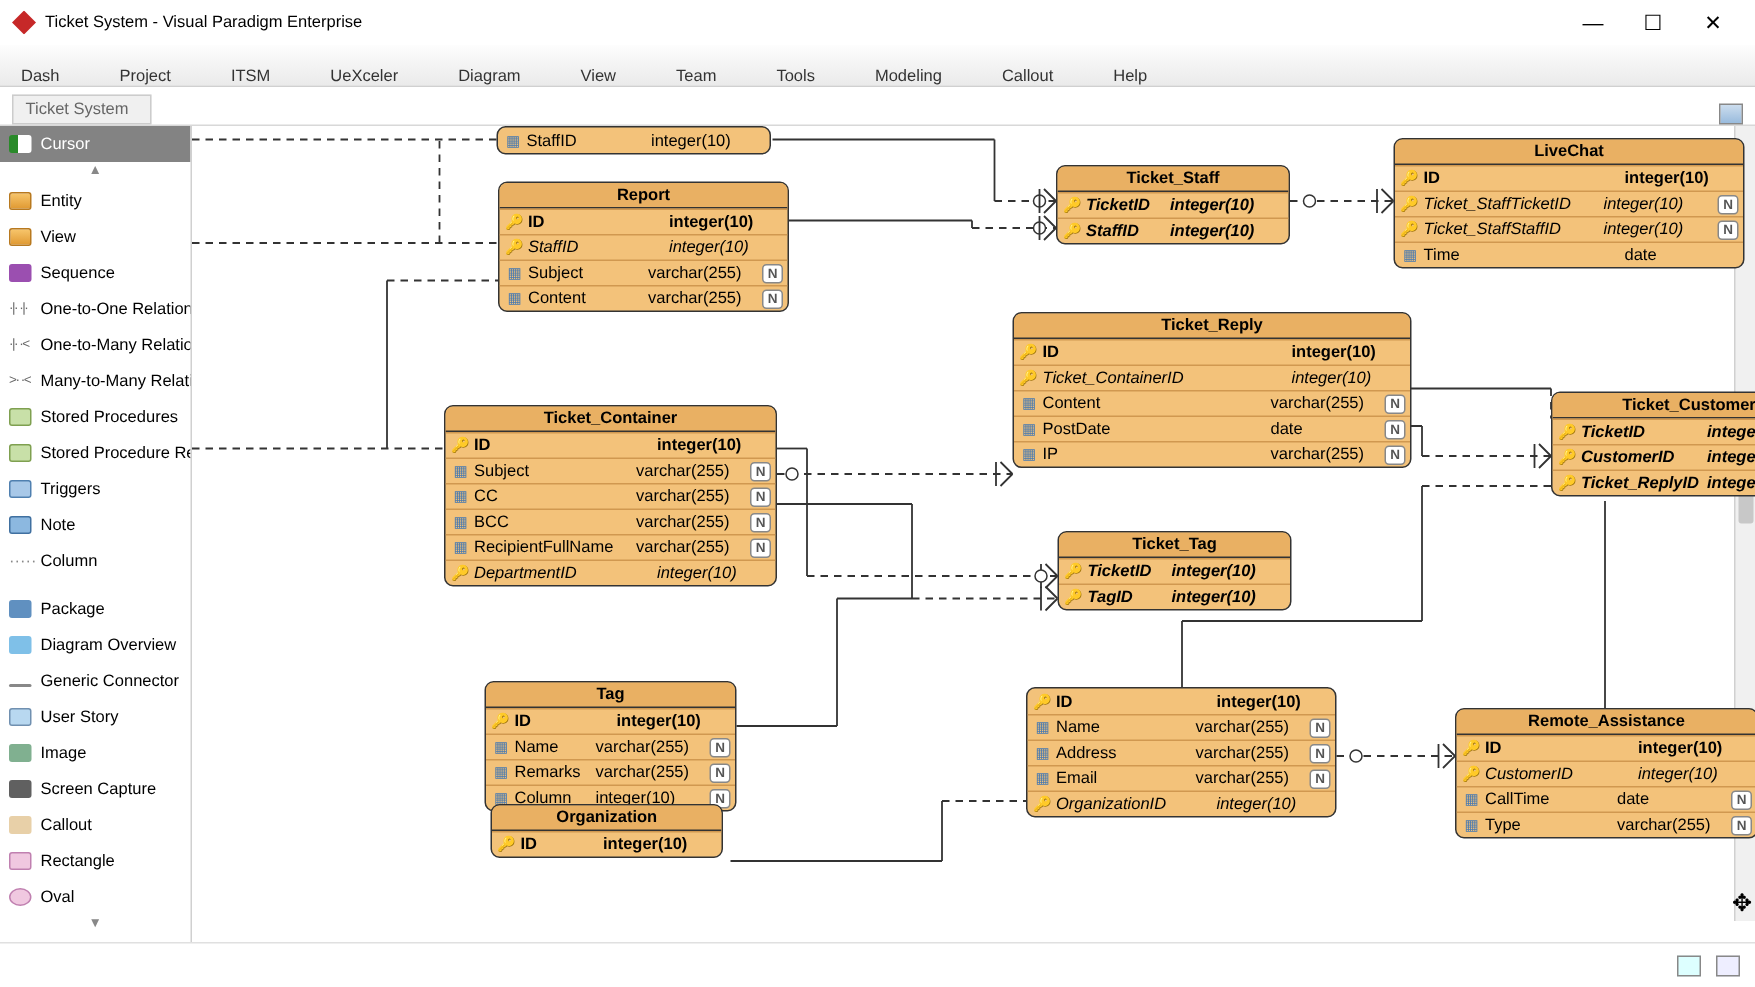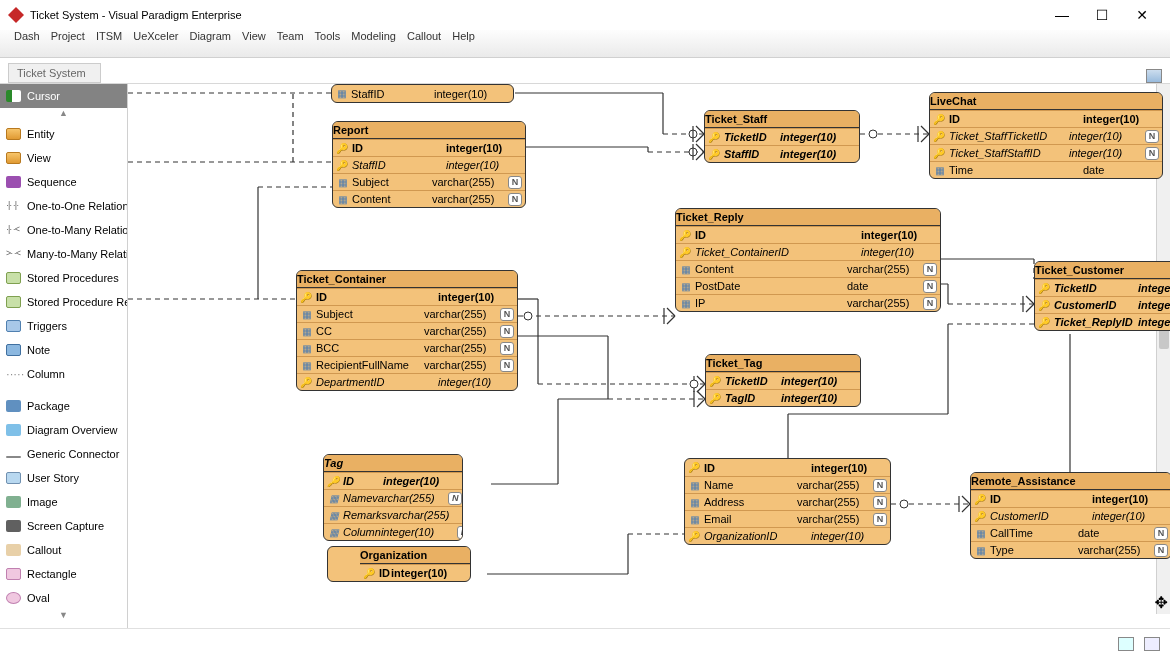--- a/index.html
+++ b/index.html
@@ -1,21 +1,21 @@
 <!DOCTYPE html>
 <html><head>
 <meta charset="utf-8">
 <style>
 *{box-sizing:border-box;margin:0;padding:0;font-family:"Segoe UI",Tahoma,sans-serif;font-size:11px}
 body{width:1170px;height:658px;background:#fff;overflow:hidden;position:relative}
 .titlebar{height:30px;display:flex;align-items:center;padding:0 8px;background:#fff}
 .titlebar .logo{width:16px;height:16px;background:#c62828;clip-path:polygon(50% 0,100% 50%,50% 100%,0 50%);margin-right:6px}
 .titlebar .wctl{margin-left:auto;display:flex}
 .titlebar .wctl div{width:40px;height:30px;display:flex;align-items:center;justify-content:center;font-size:14px}
-.menubar{height:28px;display:flex;align-items:flex-start;padding:0 14px;background:linear-gradient(#fdfdfd,#eaeaea);border-bottom:1px solid #d0d0d0;gap:11px}
+.menubar{height:28px;display:flex;align-items:flex-end;padding:0 14px;background:linear-gradient(#fdfdfd,#eaeaea);border-bottom:1px solid #d0d0d0;gap:40px}
 .menubar span{color:#333}
 .breadcrumb{height:26px;display:flex;align-items:flex-end;padding:0 8px;background:#fff;border-bottom:1px solid #d8d8d8;justify-content:space-between}
 .breadcrumb .crumb{padding:3px 14px 3px 8px;background:#f0f0f0;border:1px solid #ccc;position:relative;color:#666}
 .main{display:flex;height:calc(100% - 114px)}
 .palette{width:128px;background:#fff;border-right:1px solid #d0d0d0;display:flex;flex-direction:column;overflow:hidden}
 .palette .item{height:24px;display:flex;align-items:center;padding:0 6px;gap:6px;white-space:nowrap;overflow:hidden}
 .palette .item.sel{background:#838383;color:#fff}
 .palette .collapse{height:14px;text-align:center;color:#888;font-size:9px}
 .ico{width:15px;height:12px;flex:0 0 15px;border-radius:2px}
 .i-cursor{background:linear-gradient(90deg,#2a8a2a 40%,#fff 40%)}
@@ -31,21 +31,21 @@
 .i-dov{background:#7fc0e8}
 .i-gc{background:#888;height:2px;margin-top:5px}
 .i-us{background:#b8d8f0;border:1px solid #7090b0}
 .i-img{background:#80b090}
 .i-sc{background:#606060}
 .i-call{background:#e8d0a8}
 .i-rect{background:#f0c8e0;border:1px solid #c080b0}
 .i-oval{background:#f0c8e0;border:1px solid #c080b0;border-radius:50%}
 .canvas{flex:1;background:#fff;position:relative;overflow:hidden}
 .entity{position:absolute;background:#f3c27a;border:1.5px solid #333;border-radius:6px;overflow:hidden}
-.entity .ehead{background:#e9b063;text-align:left;font-weight:bold;padding:2px 0;border-bottom:1px solid #333;font-size:11px}
+.entity .ehead{background:#e9b063;text-align:center;font-weight:bold;padding:2px 0;border-bottom:1px solid #333;font-size:11px}
 .entity .erow{display:flex;align-items:center;border-top:1px solid #d09850;padding:0 3px;height:17px;font-size:11px}
 .entity .erow:first-of-type{border-top:none}
 .entity .k{width:14px;flex:0 0 14px;text-align:center;font-size:10px}
 .entity .en{flex:1;padding-left:2px}
 .entity .et{width:76px;flex:0 0 76px}
 .entity .nn{width:14px;flex:0 0 14px;background:#fff;border:1px solid #888;border-radius:3px;text-align:center;font-size:9px;font-weight:bold;color:#555;height:13px;line-height:11px}
 .entity .fk .en,.entity .fk .et{font-style:italic}
 .entity .pk .en,.entity .pk .et{font-weight:bold}
 .entity .pkfk .en,.entity .pkfk .et{font-weight:bold;font-style:italic}
 .key-i{color:#cc8800}
@@ -308,21 +308,21 @@
           <span class="en">RecipientFullName</span>
           <span class="et">varchar(255)</span>
           <span class="nn">N</span>
         </div>
         <div class="erow fk">
           <span class="k key-i">🔑</span>
           <span class="en">DepartmentID</span>
           <span class="et">integer(10)</span>
         </div>
       </div>
-      <div class="entity" style="left: 195px; top: 370px; width: 140px; font-style: italic;">
+      <div class="entity" style="left: 195px; top: 370px; width: 168px;">
         <div class="ehead">Tag</div>
         <div class="erow pk">
           <span class="k key-i">🔑</span>
           <span class="en">ID</span>
           <span class="et">integer(10)</span>
         </div>
         <div class="erow col">
           <span class="k col-i">▦</span>
           <span class="en">Name</span>
           <span class="et">varchar(255)</span>
@@ -334,21 +334,21 @@
           <span class="et">varchar(255)</span>
           <span class="nn">N</span>
         </div>
         <div class="erow col">
           <span class="k col-i">▦</span>
           <span class="en">Column</span>
           <span class="et">integer(10)</span>
           <span class="nn">N</span>
         </div>
       </div>
-      <div class="entity" style="left: 199px; top: 462px; width: 144px; padding-left: 32px;">
+      <div class="entity" style="left: 199px; top: 452px; width: 155px;">
         <div class="ehead">Organization</div>
         <div class="erow pk">
           <span class="k key-i">🔑</span>
           <span class="en">ID</span>
           <span class="et">integer(10)</span>
         </div>
       </div>
       <div class="entity" style="left: 576px; top: 26px; width: 156px;">
         <div class="ehead">Ticket_Staff</div>
         <div class="erow pkfk">

